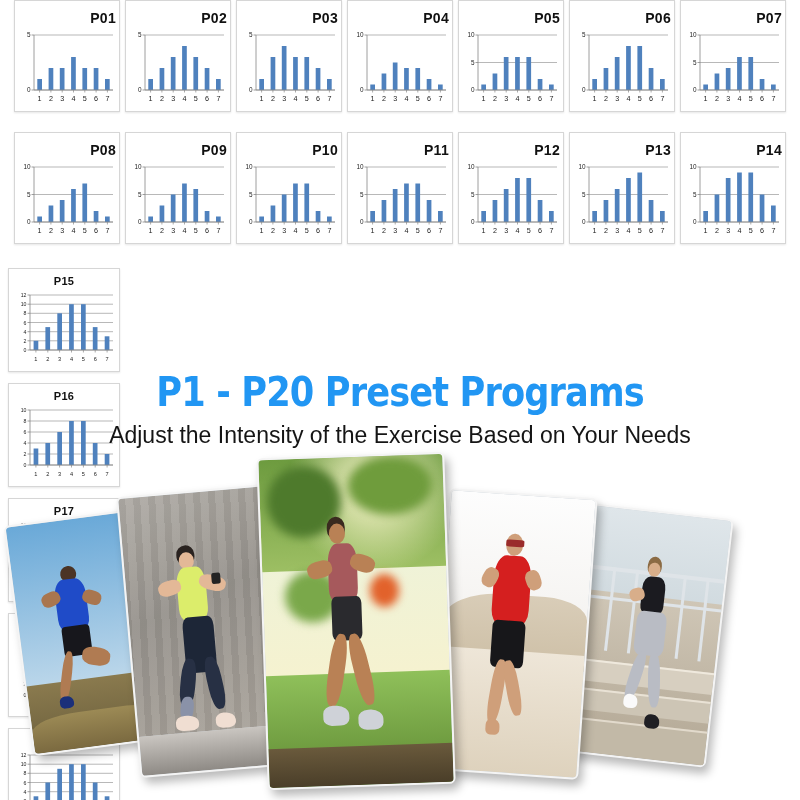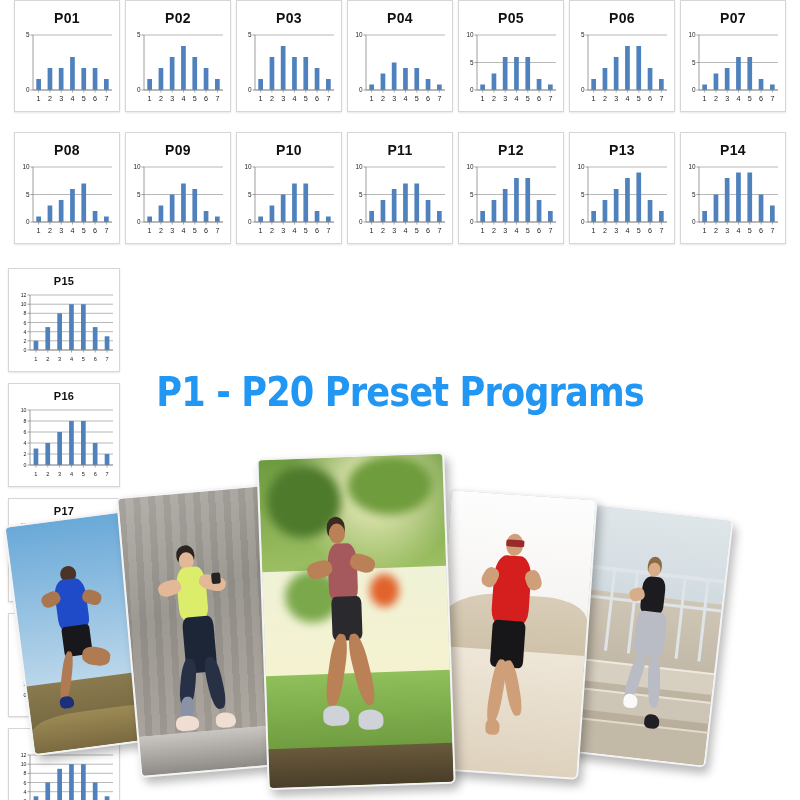--- a/index.html
+++ b/index.html
@@ -20,21 +20,21 @@
 
   .chart-card {
     background: #fff;
     border: 1px solid #d6d6d6;
     box-shadow: 0 1px 2px rgba(0,0,0,.10);
     padding: 4px 3px 3px 3px;
     display: flex;
     flex-direction: column;
     align-items: center;
   }
-  .row-1 .chart-card, .row-2 .chart-card { width: 106px; height: 112px; }
+  .row-1 .chart-card, .row-2 .chart-card { width: 106px; height: 112px; align-items: flex-end; }
   .row-3 .chart-card { width: 112px; height: 104px; }
 
   .chart-title {
     font-weight: bold;
     color: #111;
     letter-spacing: .3px;
     line-height: 1;
   }
   .row-1 .chart-title, .row-2 .chart-title { font-size: 14px; margin: 6px 0 4px; }
   .row-3 .chart-title { font-size: 11px; margin: 3px 0 2px; }
@@ -932,20 +932,21 @@
               <text x="95.1" y="71.5" font-family="Liberation Sans, sans-serif" font-size="5.6" fill="#222222" text-anchor="middle">7</text>
               <line x1="18" y1="61" x2="101" y2="61" stroke="#868686" stroke-width="0.8"></line>
             </svg>
           </div>
         </div>
       </div>
   </div>
 
   <div class="headline" style="top:372px">
     <div class="headline-main">P1 - P20 Preset Programs</div>
+    <div class="headline-sub">Adjust the Intensity of the Exercise Based on Your Needs</div>
   </div>
 
   <div class="photo-strip">
 
     <div class="photo" style="left:18px; top:62px; width:125px; height:232px; transform: rotate(-7.5deg); z-index:1;">
       <div class="scene">
         <div class="sky" style="top:0; height:72%; background:linear-gradient(#6aa9d8,#bcd7ea);"></div>
         <div class="ground" style="height:30%; background:linear-gradient(#8a7a4e,#6b5f3c);"></div>
         <div class="ground" style="height:16%; background:linear-gradient(#9c8a55,#7b6a40); border-radius:40% 20% 0 0;"></div>
         <div class="figure" style="left:18%; top:20%; width:64%; height:66%;">

